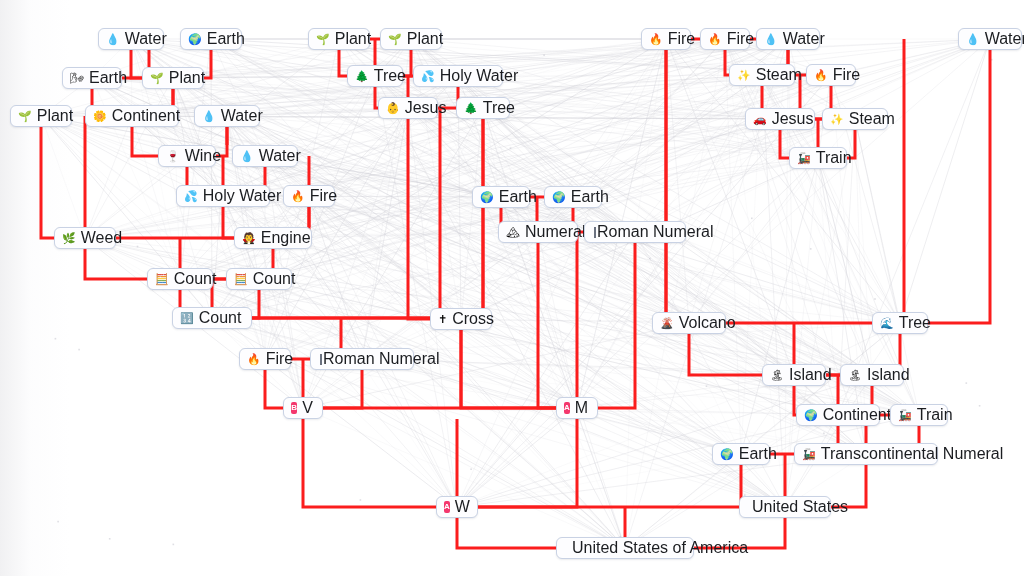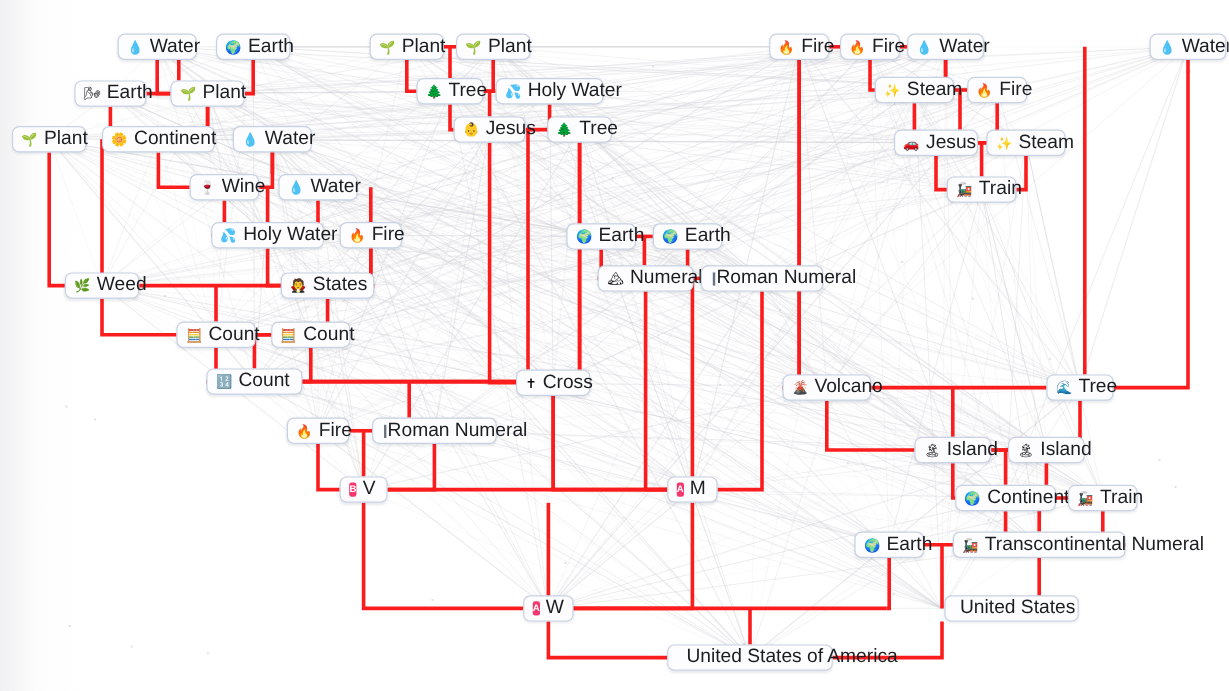--- a/index.html
+++ b/index.html
@@ -842,21 +842,21 @@
       <div class="node" style="left: 283px; top: 185px; width: 52px;">
         <span class="emj">🔥</span>
         <span class="lbl">Fire</span>
       </div>
       <div class="node" style="left: 54px; top: 227px; width: 62px;">
         <span class="emj">🌿</span>
         <span class="lbl">Weed</span>
       </div>
       <div class="node" style="left: 234px; top: 227px; width: 78px;">
         <span class="emj">🧛</span>
-        <span class="lbl">States</span>
+        <span class="lbl">Engine</span>
       </div>
       <div class="node" style="left: 147px; top: 268px; width: 66px;">
         <span class="emj">🧮</span>
         <span class="lbl">Count</span>
       </div>
       <div class="node" style="left: 226px; top: 268px; width: 66px;">
         <span class="emj">🧮</span>
         <span class="lbl">Count</span>
       </div>
       <div class="node" style="left: 172px; top: 307px; width: 80px;">
@@ -988,21 +988,21 @@
         <span class="lbl">Train</span>
       </div>
       <div class="node" style="left: 712px; top: 443px; width: 58px;">
         <span class="emj">🌍</span>
         <span class="lbl">Earth</span>
       </div>
       <div class="node" style="left: 794px; top: 443px; width: 144px;">
         <span class="emj">🚂</span>
         <span class="lbl">Transcontinental Numeral</span>
       </div>
-      <div class="node" style="left: 739px; top: 496px; width: 112px; margin-left: 48px;">
+      <div class="node" style="left: 739px; top: 496px; width: 92px;">
         <span class="flagico"></span>
         <span class="lbl">United States</span>
       </div>
       <div class="node" style="left: 556px; top: 537px; width: 138px; padding-left: 10px;">
         <span class="flagico"></span>
         <span class="lbl">United States of America</span>
       </div>
     </div>
 </div>
 

